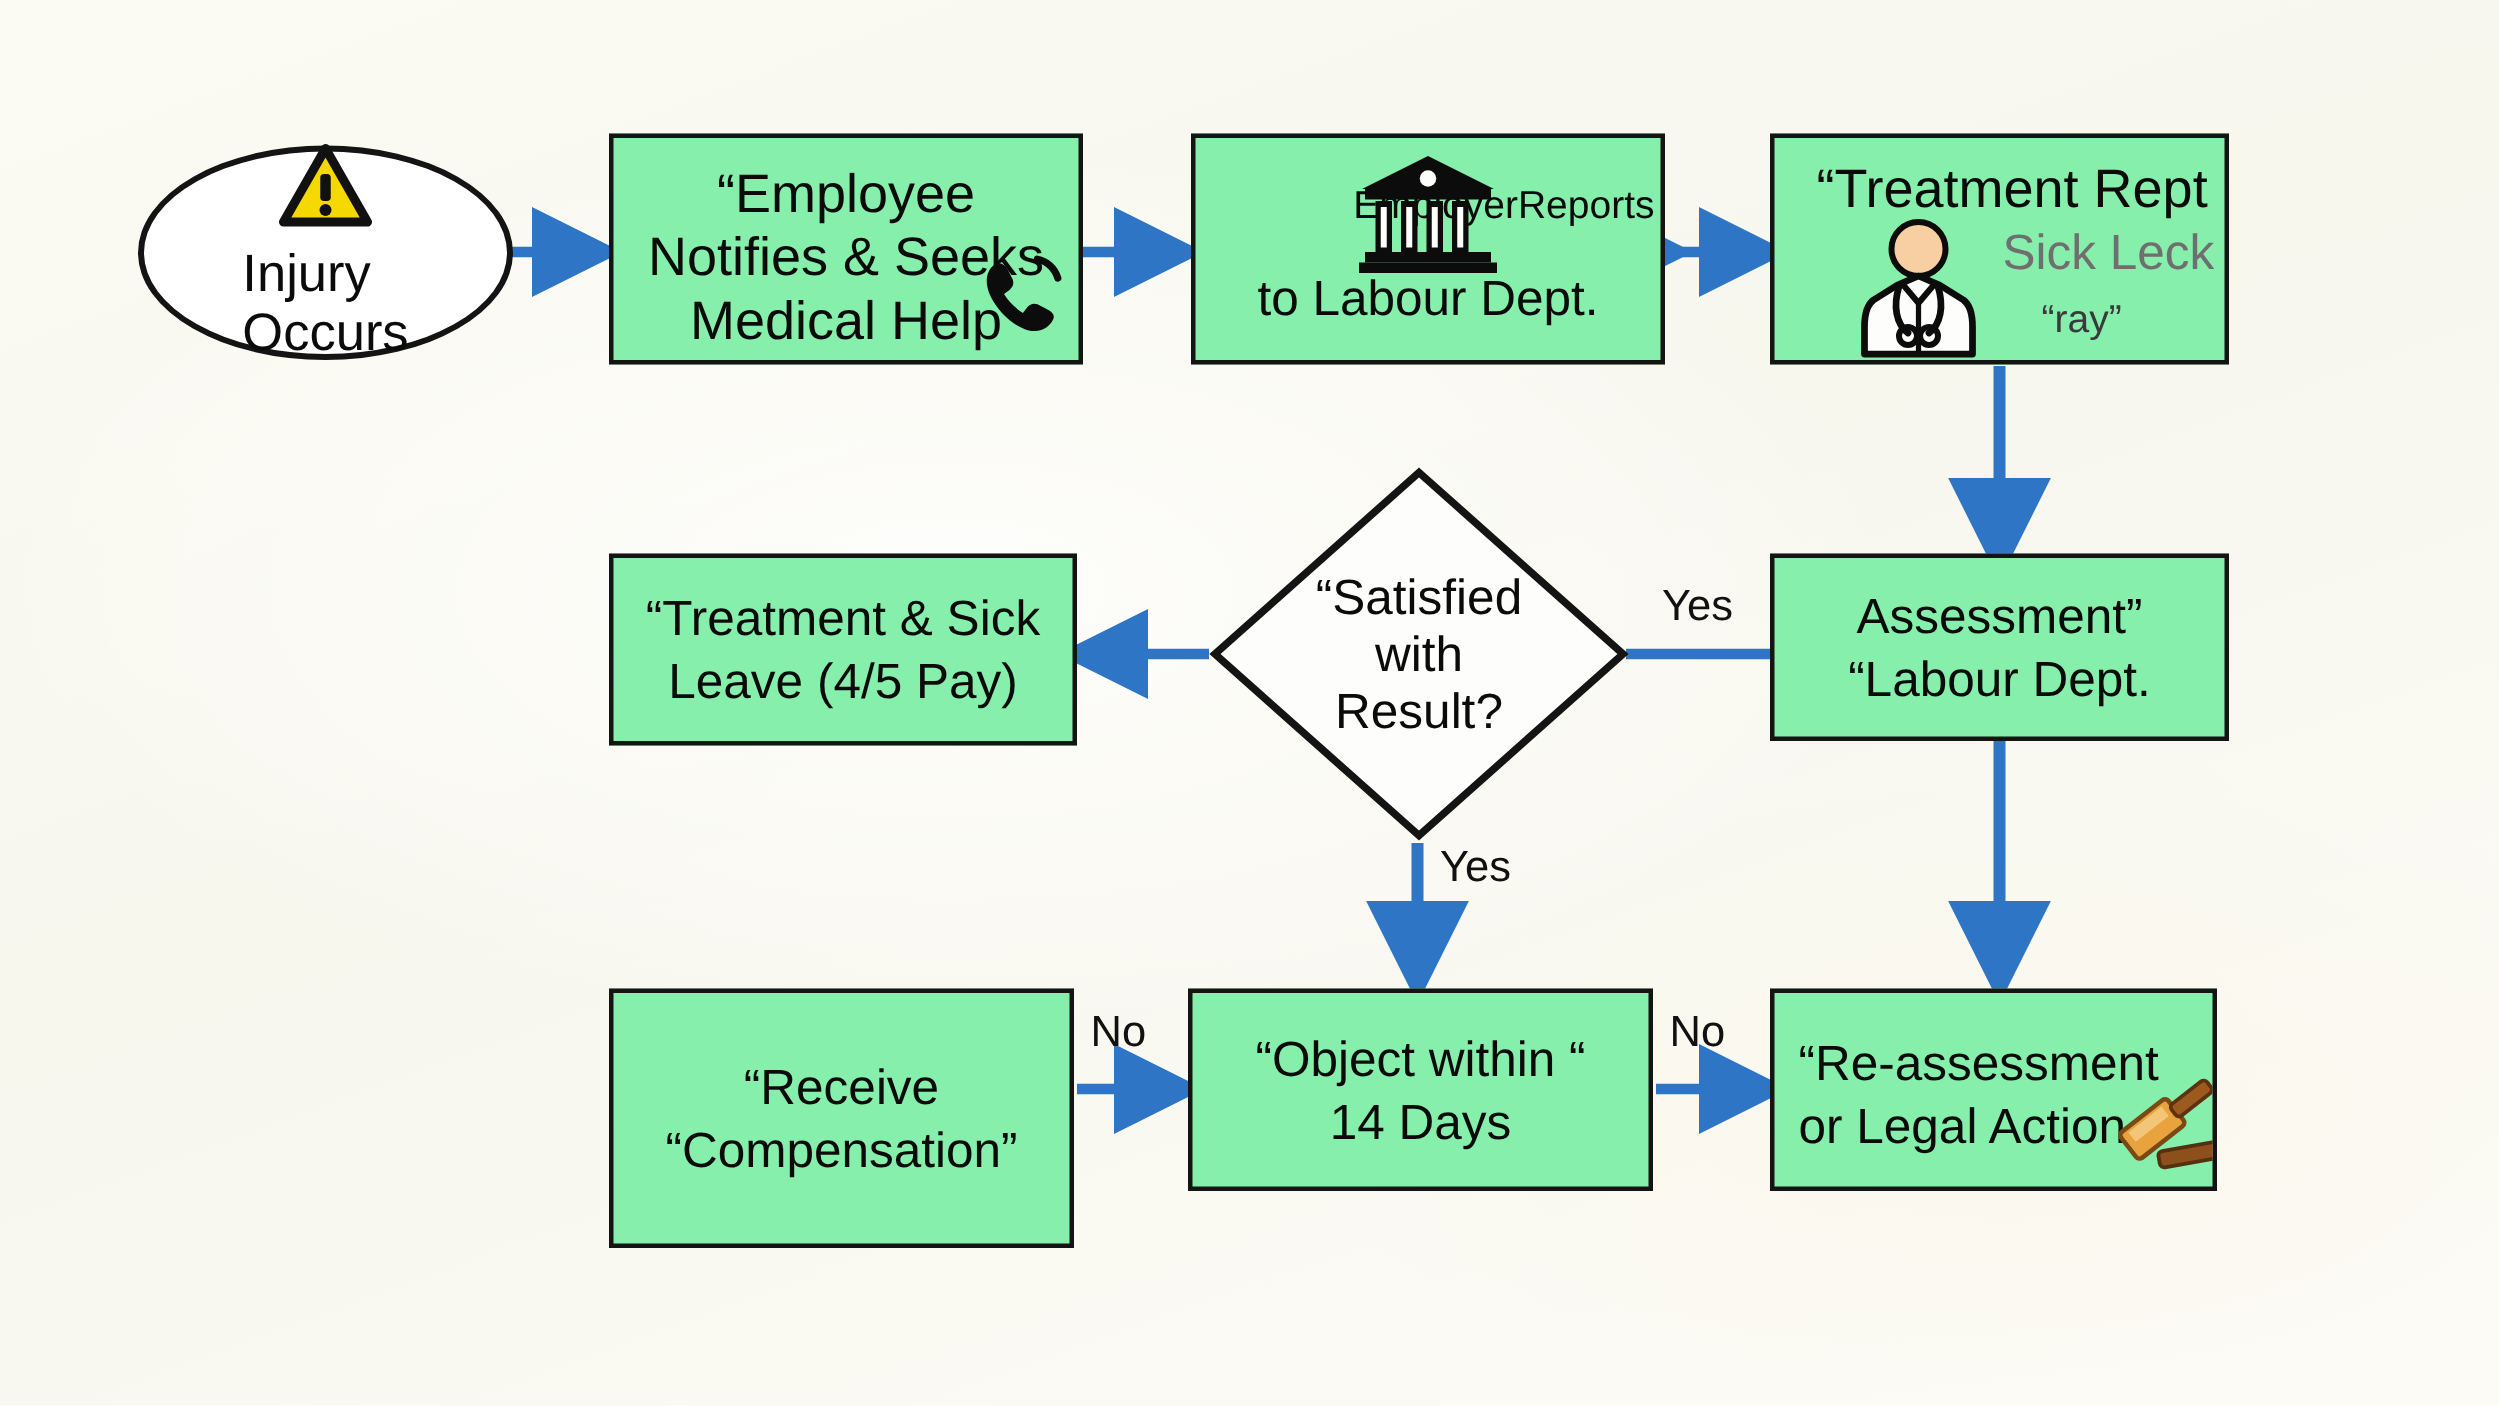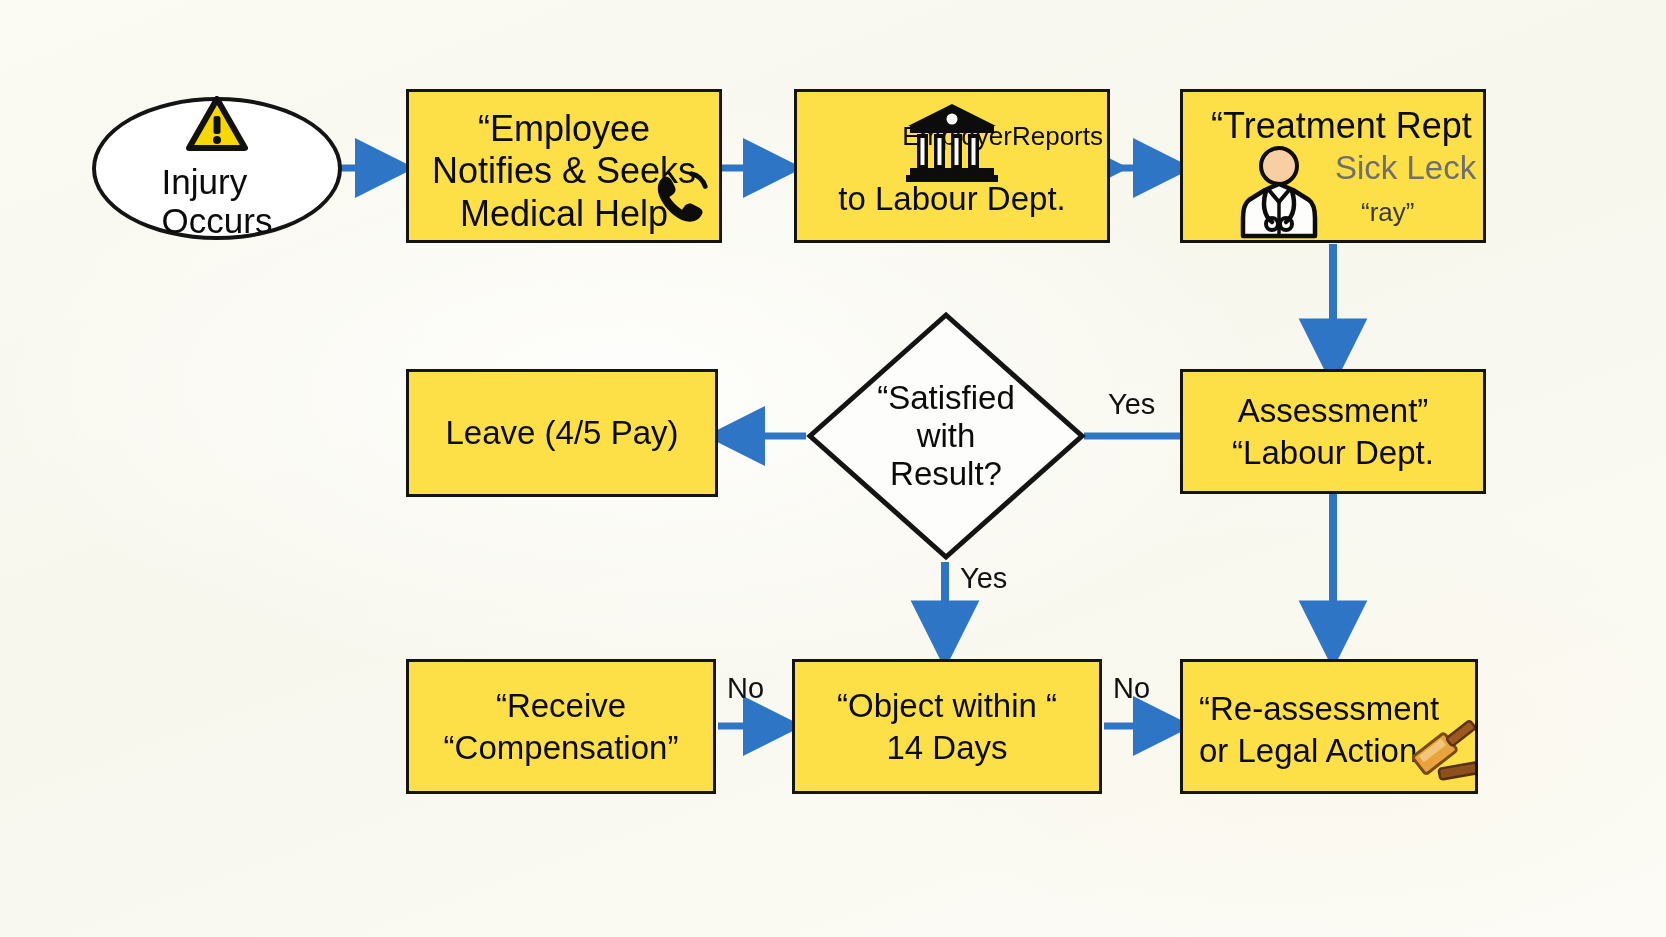--- a/index.html
+++ b/index.html
@@ -23,21 +23,21 @@
     background:
       radial-gradient(ellipse 55% 45% at 38% 42%, rgba(255,255,255,0.85) 0%, rgba(255,255,255,0) 70%),
       radial-gradient(ellipse 40% 35% at 80% 78%, rgba(250,248,235,0.8) 0%, rgba(255,255,255,0) 70%),
       linear-gradient(160deg, #fbfaf3 0%, #f8f7ee 45%, #fcfbf6 100%);
     pointer-events: none;
   }
 
   .node {
     position: absolute;
     box-sizing: border-box;
-    background: #fde047;
+    background: #86efac;
     border: 3px solid #141414;
     display: flex;
     align-items: center;
     justify-content: center;
     color: #0b0b0b;
     text-align: center;
     line-height: 1.12;
   }
   .node .txt { display: block; white-space: nowrap; }
 
@@ -256,20 +256,21 @@
         <span class="txt">Sick Leck</span>
       </div>
       <div class="t-sm" style="position:absolute; left:178px; top:106px; color:#3a3a3a; white-space:nowrap;">
         <span class="txt">“ray”</span>
       </div>
     </div>
   </div>
 
   <div class="node" style="left:406px; top:369px; width:312px; height:128px;">
     <div class="t-md" style="line-height:1.26;">
+      <span class="txt">“Treatment &amp; Sick</span>
       <span class="txt">Leave (4/5 Pay)</span>
     </div>
   </div>
 
   <div id="node-decision" style="left:806px; top:311px;">
     <svg class="diamond-shape" viewBox="0 0 280 250" preserveAspectRatio="none">
       <path d="M140 4 L276 125 L140 246 L4 125 Z" fill="#fdfdfb" stroke="#141414" stroke-width="5" stroke-linejoin="miter"></path>
     </svg>
     <div class="diamond-text">
       <span class="txt">“Satisfied</span>
@@ -278,21 +279,21 @@
     </div>
   </div>
 
   <div class="node" style="left:1180px; top:369px; width:306px; height:125px;">
     <div class="t-md" style="line-height:1.26;">
       <span class="txt">Assessment”</span>
       <span class="txt">“Labour Dept.</span>
     </div>
   </div>
 
-  <div class="node" style="left:406px; top:659px; width:310px; height:135px;">
+  <div class="node" style="left:406px; top:659px; width:310px; height:173px;">
     <div class="t-md" style="line-height:1.26;">
       <span class="txt">“Receive</span>
       <span class="txt">“Compensation”</span>
     </div>
   </div>
 
   <div class="node" style="left:792px; top:659px; width:310px; height:135px;">
     <div class="t-md" style="line-height:1.26;">
       <span class="txt">“Object within “</span>
       <span class="txt">14 Days</span>

